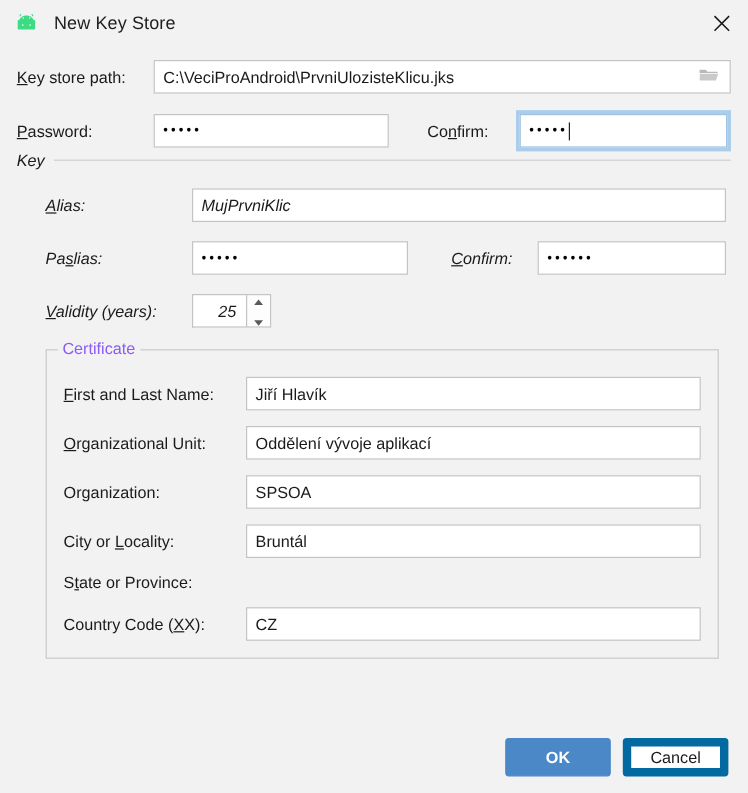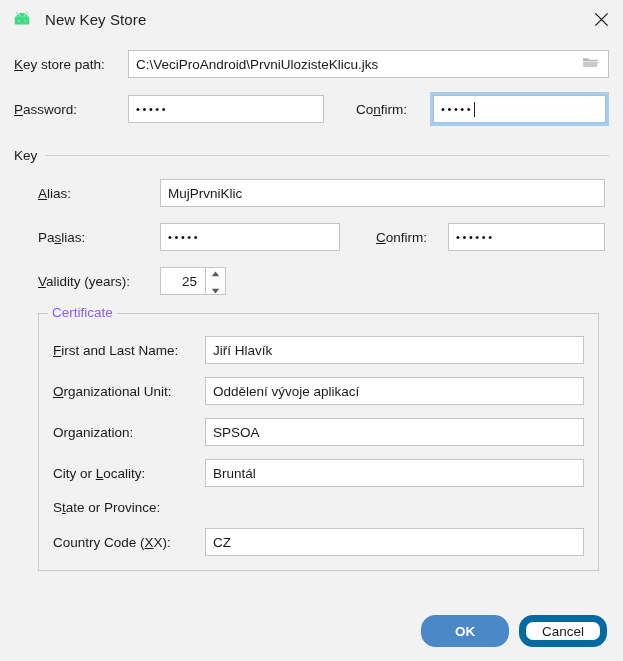--- a/index.html
+++ b/index.html
@@ -135,21 +135,21 @@
   #password-row { margin-top: 14px; }
   #ks-password-label { width: 114px; }
   #ks-password-input { width: 196px; }
   #ks-confirm-label {
     margin-left: 32px;
     width: 74px;
   }
   #ks-confirm-focus { flex: 1; }
 
   
-  #key-group { margin-top: 22px; padding: 0 14px; }
+  #key-group { padding: 0 14px; font-style: italic; }
   #key-group-header {
     display: flex;
     align-items: center;
     gap: 8px;
   }
   #key-group-title { font-size: 13.5px; color: #1a1a1a; }
   #key-group-rule {
     flex: 1;
     height: 1px;
     background: #cfcfcf;
@@ -224,21 +224,21 @@
     height: 60px;
     display: flex;
     align-items: center;
     justify-content: flex-end;
     padding-right: 16px;
     box-sizing: border-box;
   }
   .btn {
     height: 32px;
     min-width: 88px;
-    border-radius: 14px;
+    border-radius: 3px;
     font-family: "Liberation Sans", sans-serif;
     font-size: 13.5px;
     display: flex;
     align-items: center;
     justify-content: center;
     box-sizing: border-box;
     cursor: default;
     padding: 0 14px;
   }
   #ok-button {

